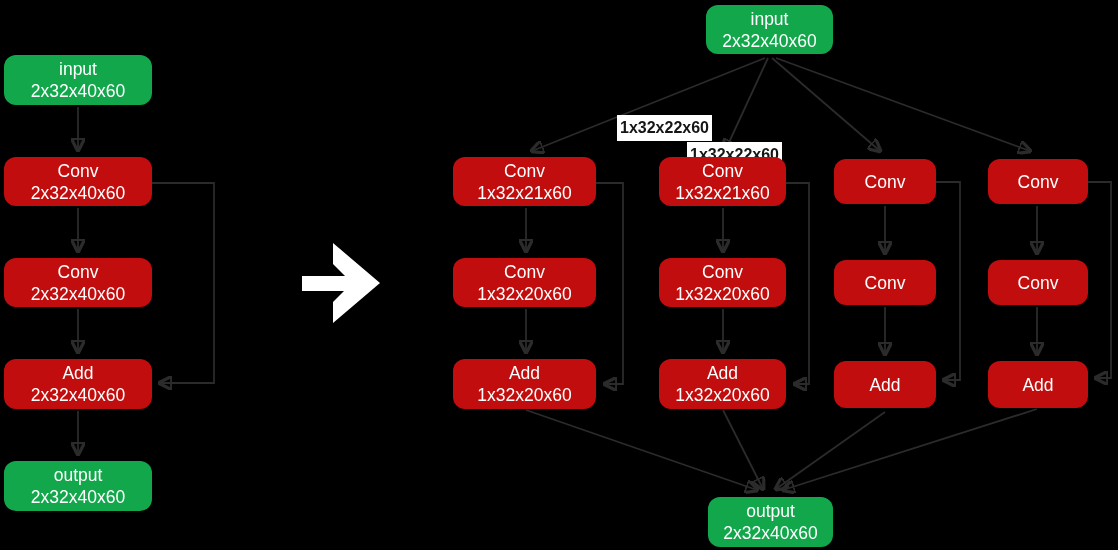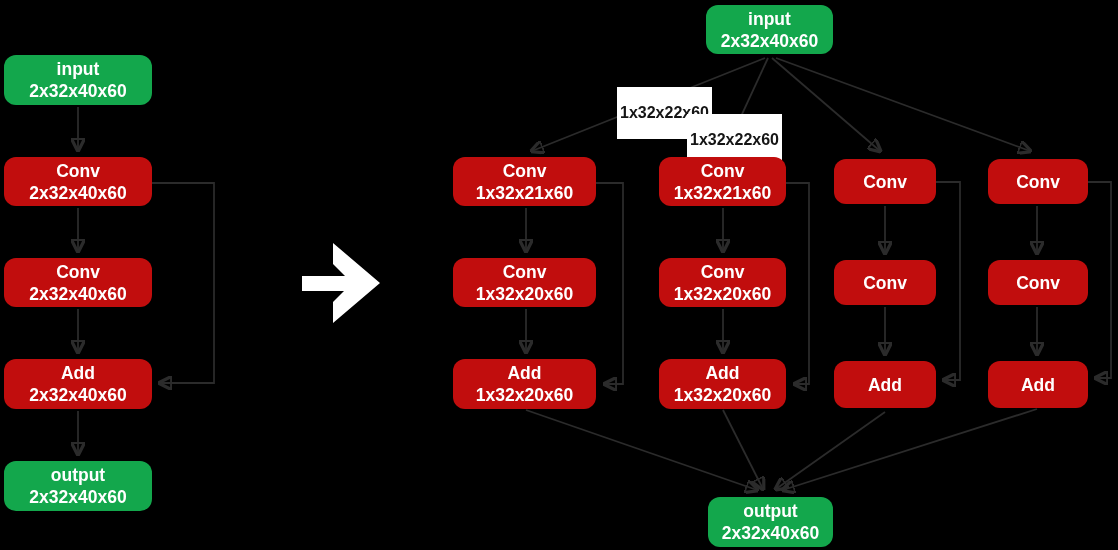--- a/index.html
+++ b/index.html
@@ -8,30 +8,30 @@
     background:var(--background,#000);
     font-family:"Liberation Sans",sans-serif;
   }
   .stage{position:absolute;inset:0;width:1118px;height:550px;}
   svg.edges{position:absolute;left:0;top:0;}
   svg.edges path{stroke:var(--edge,#2b2b2b);fill:none;stroke-width:1.8px;}
   .ahp{fill:var(--edge,#2b2b2b);stroke:none;}
   .node{
     position:absolute;border-radius:12px;
     display:flex;flex-direction:column;align-items:center;justify-content:center;
-    color:var(--node-text,#fff);font-weight:bold;font-size:17.5px;line-height:22px;
+    color:var(--node-text,#fff);font-weight:normal;font-size:17.5px;line-height:22px;
     text-align:center;white-space:nowrap;
   }
   .node.green{background:var(--node-green,#13a74c);}
   .node.red{background:var(--node-red,#c10d0d);}
   .nd:empty{display:none;}
   .edge-label{
     position:absolute;background:var(--edge-label-bg,#fff);
     color:var(--edge-label-text,#151515);
-    font-size:16px;font-weight:bold;line-height:20px;padding:16px 3px;
+    font-size:16px;font-weight:bold;line-height:20px;padding:3px 3px;margin-top:28px;
   }
   .transform-arrow{position:absolute;left:296px;top:236px;}
   .transform-arrow .glyph{fill:var(--transform-arrow,#fff);stroke:none;}
 </style>
 </head>
 <body>
 
 <div class="stage">
 
   <svg class="edges" width="1118" height="550" viewBox="0 0 1118 550">

